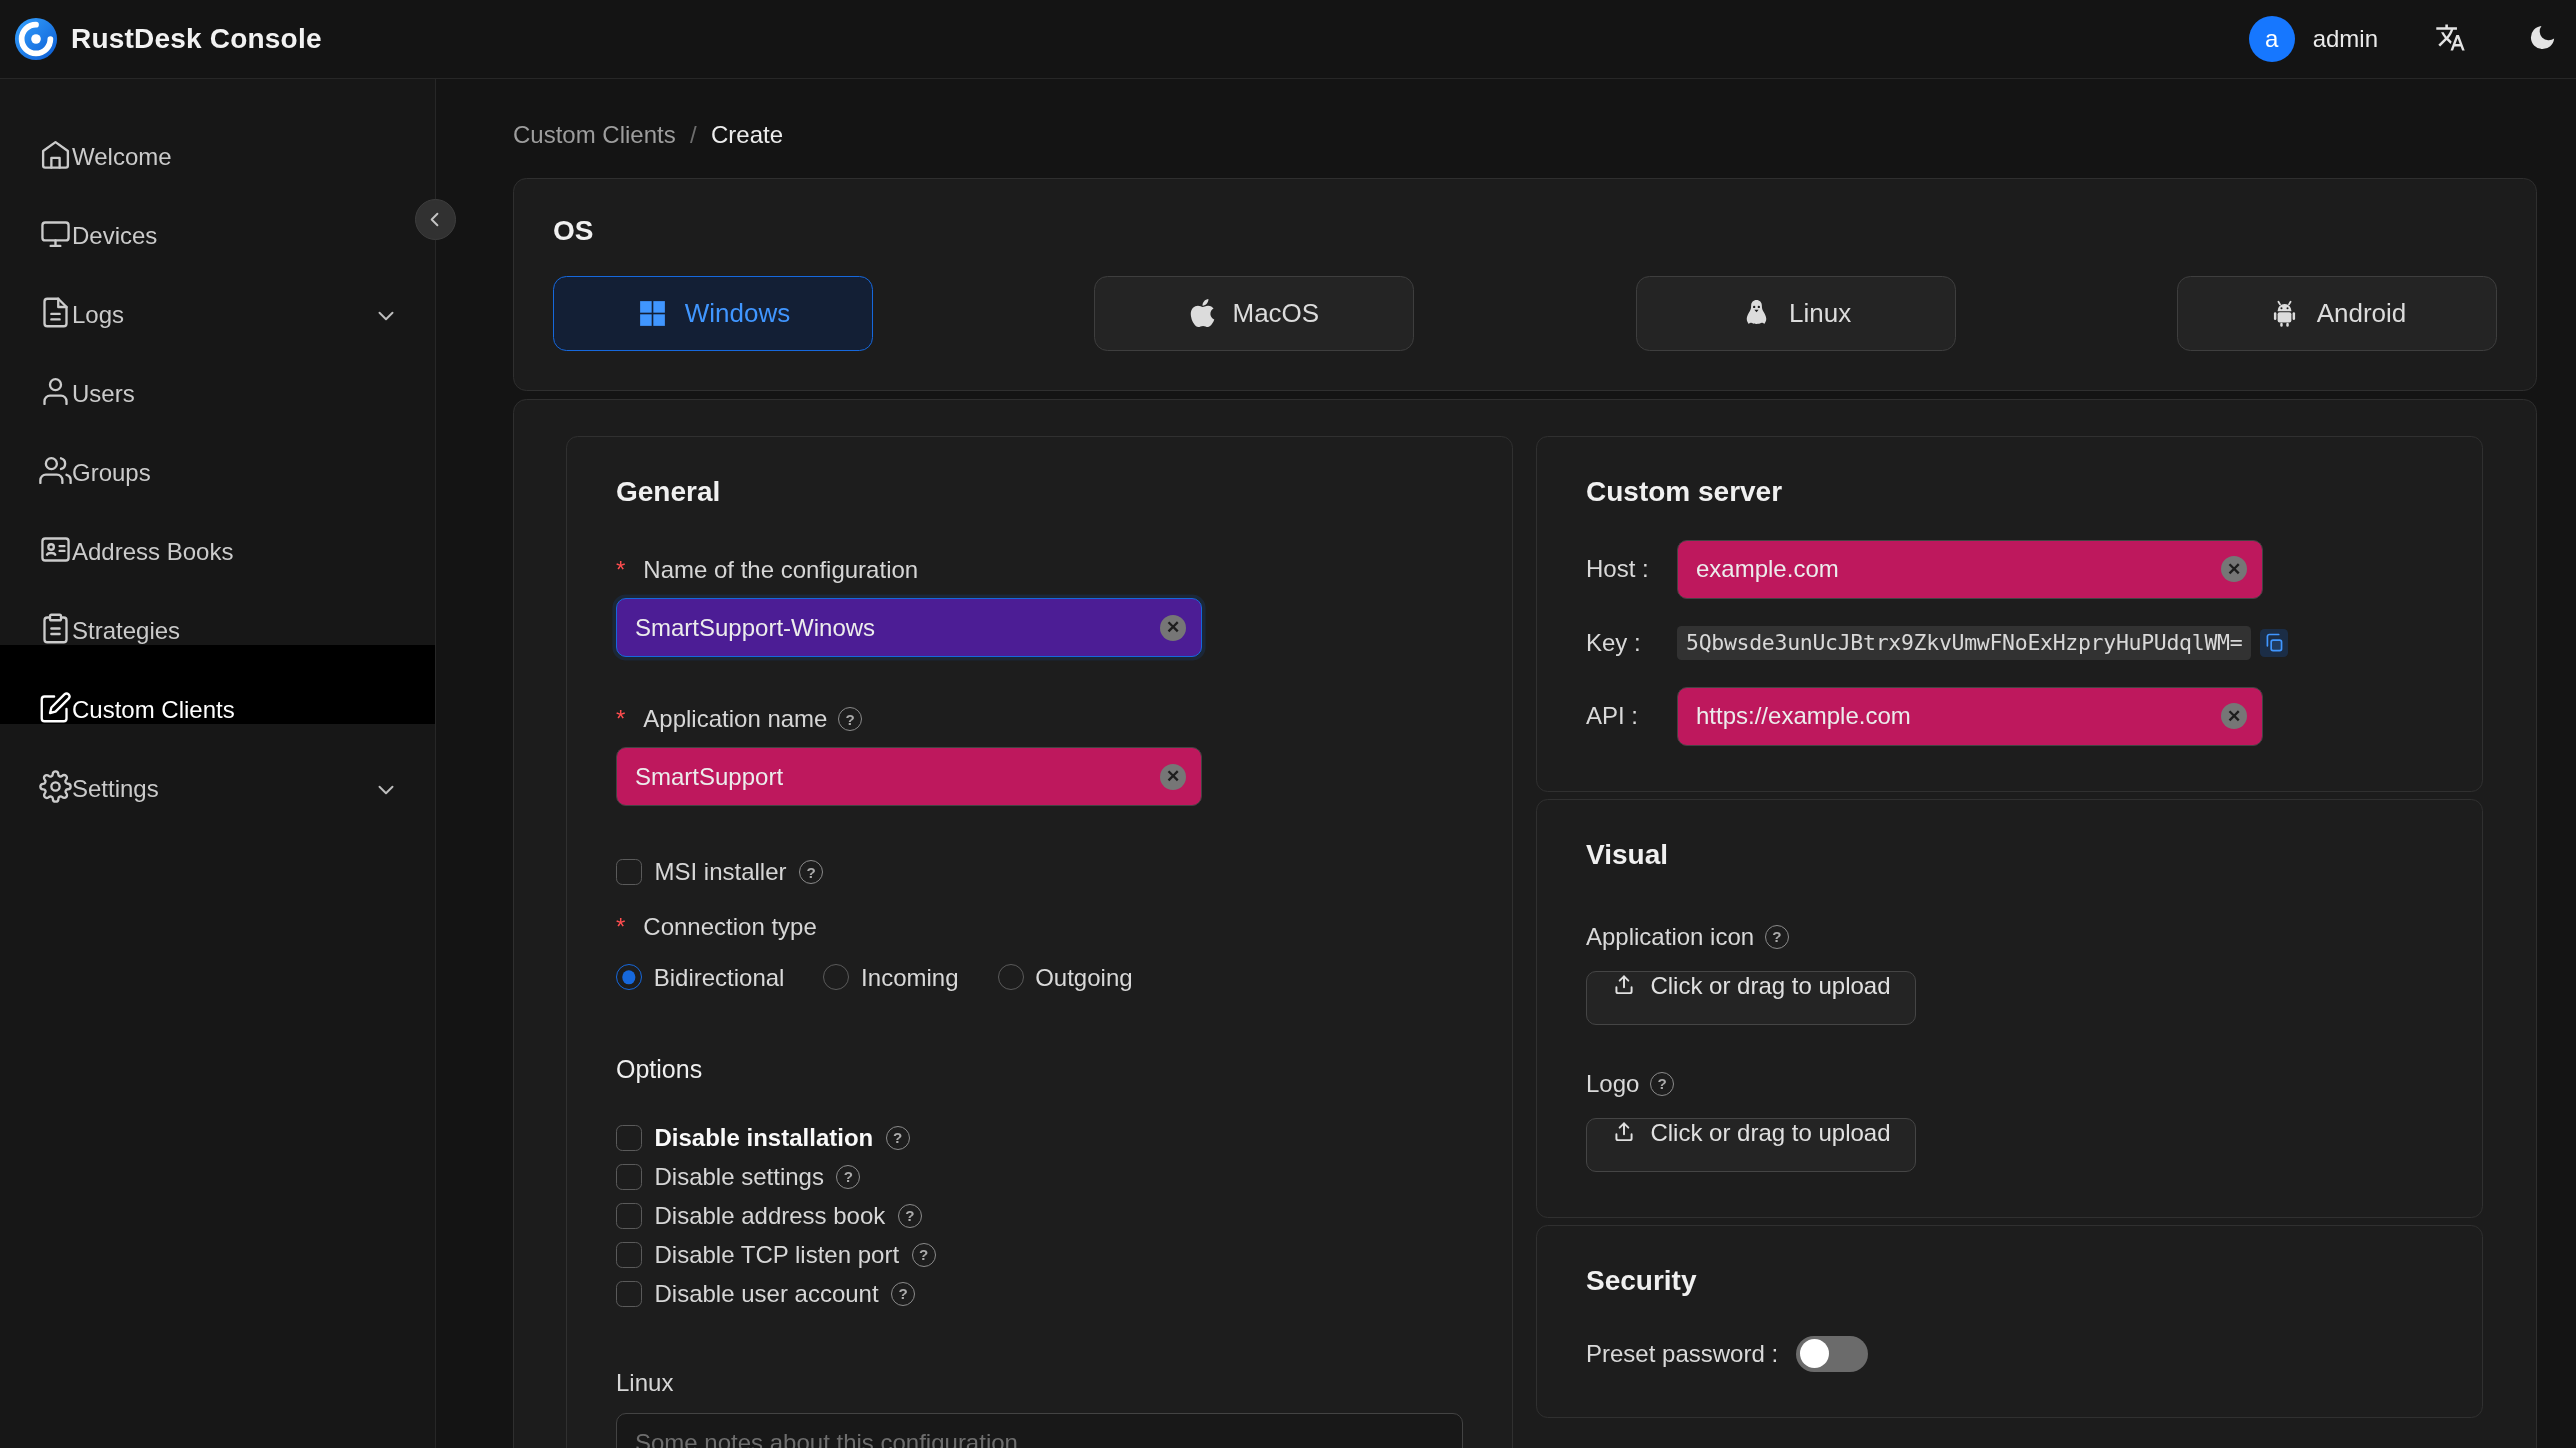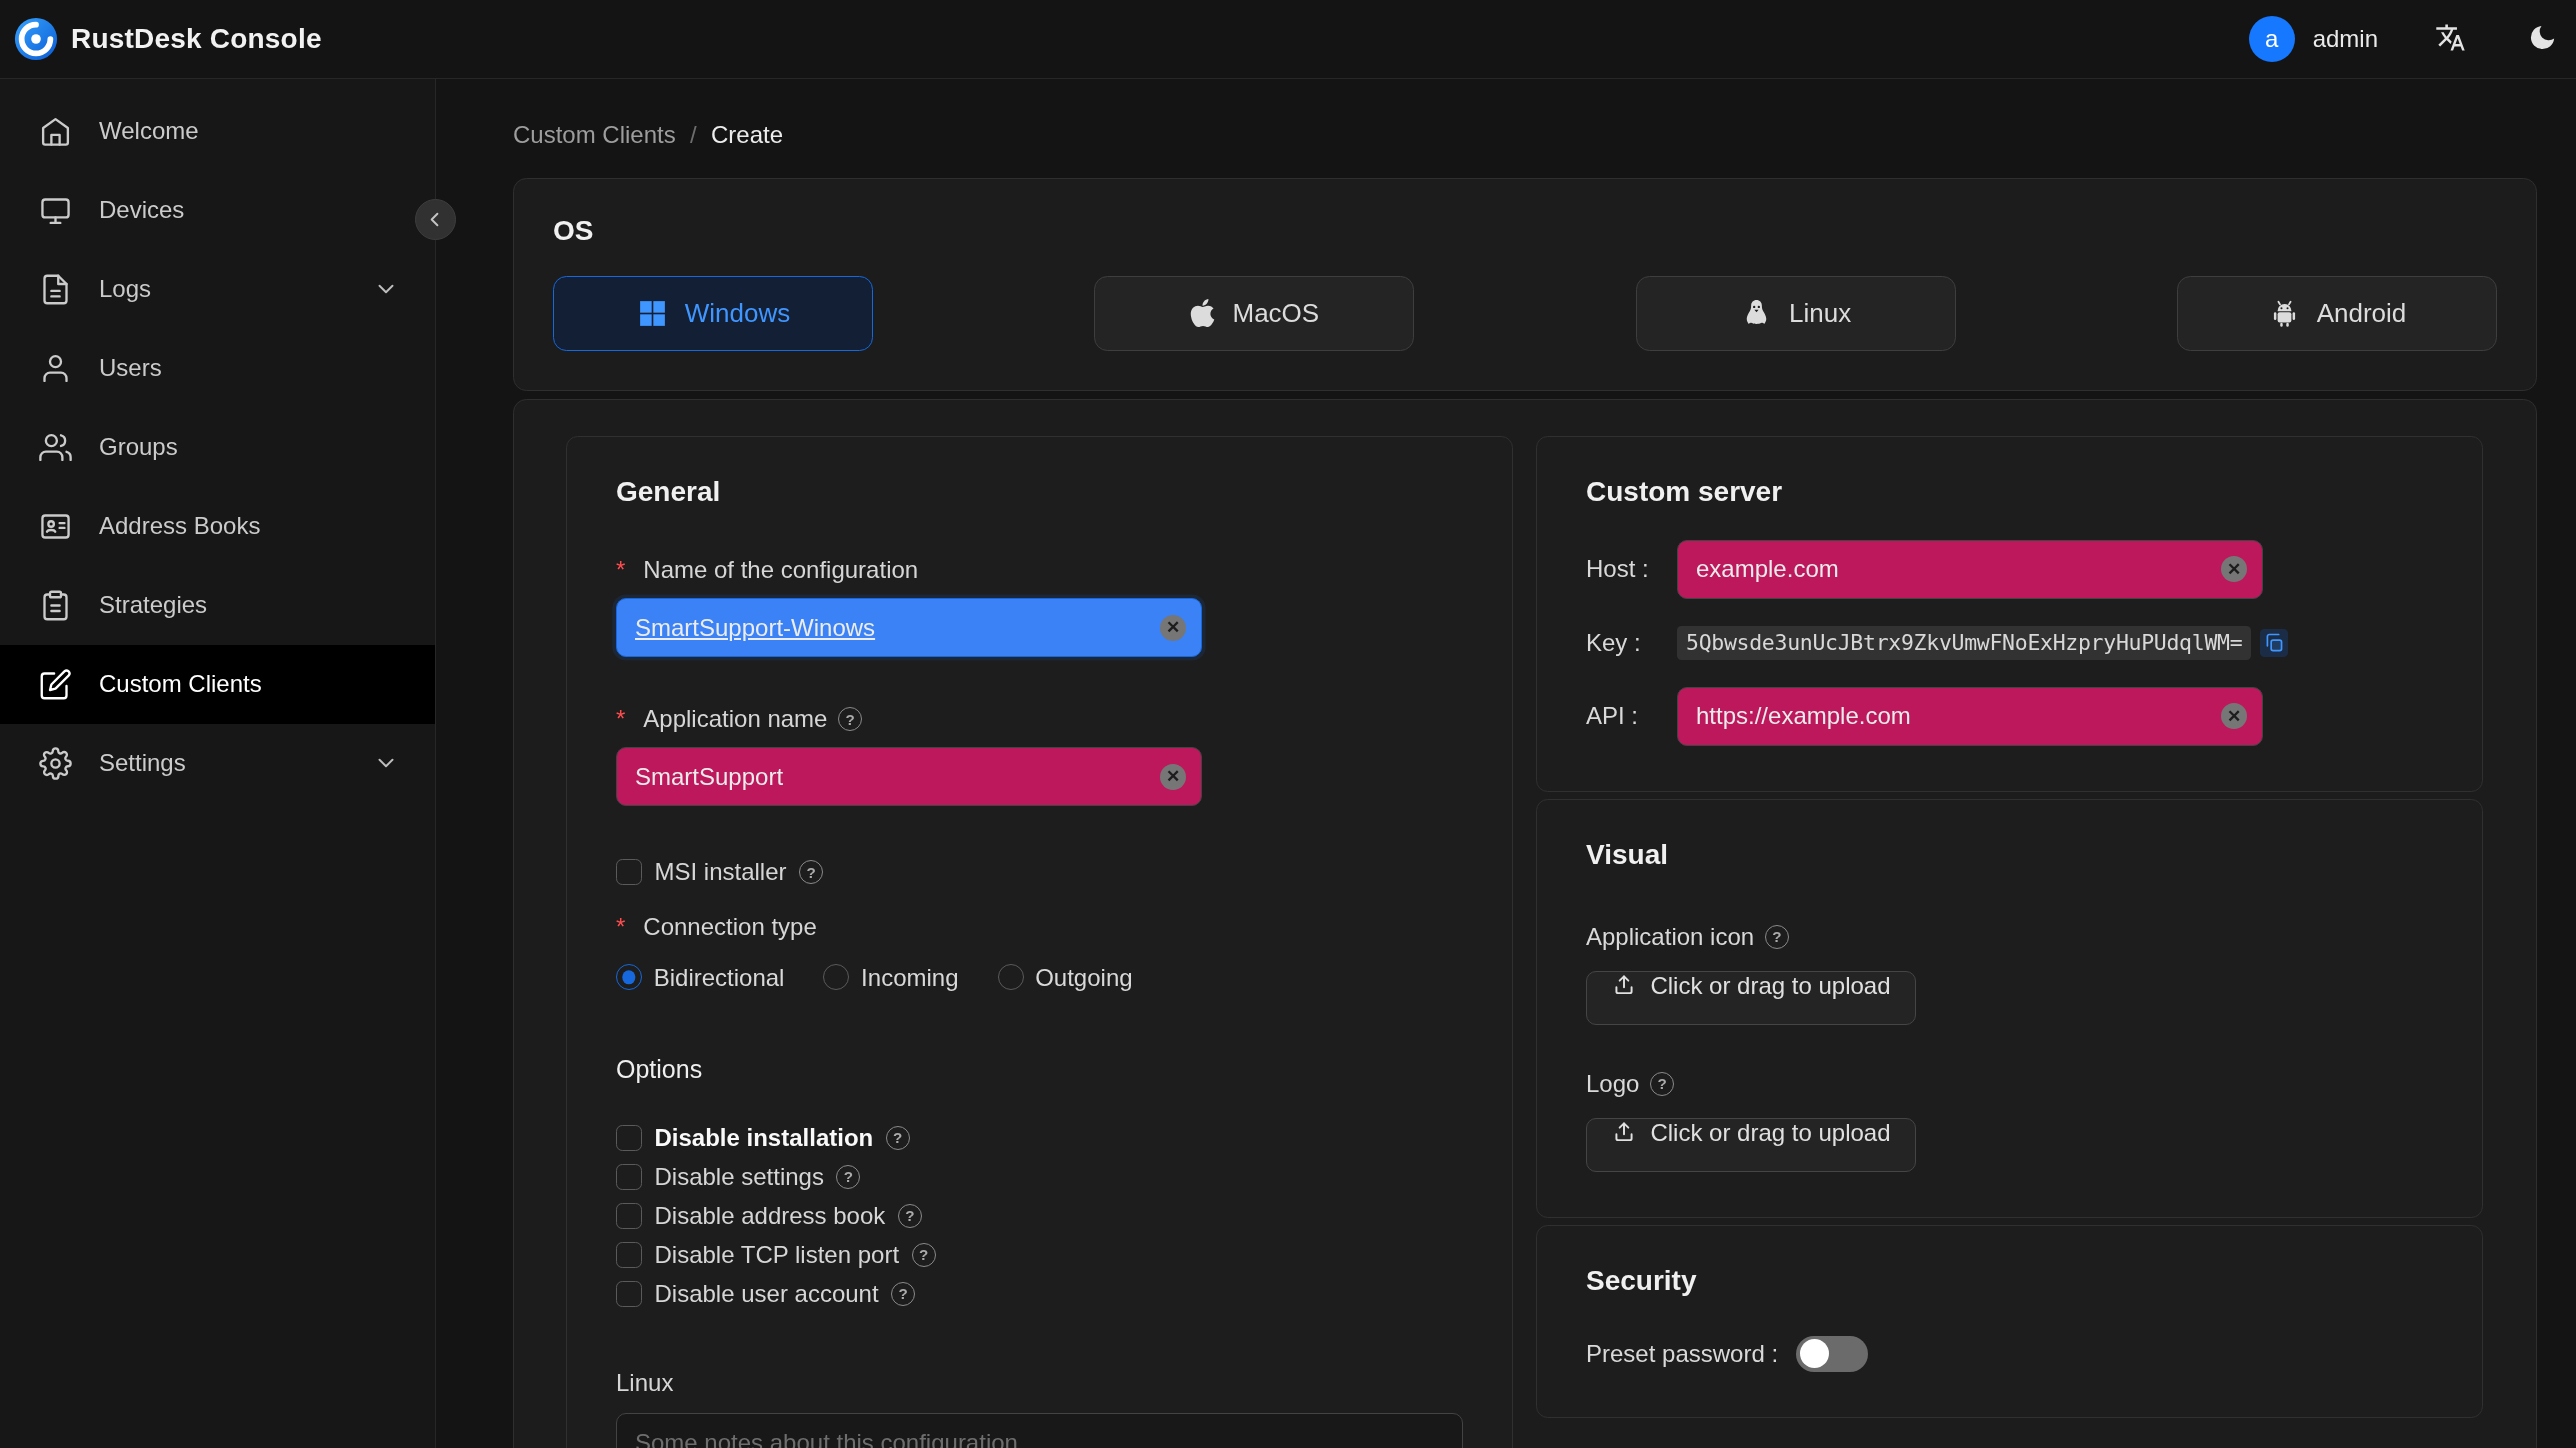--- a/index.html
+++ b/index.html
@@ -31,22 +31,22 @@
 
   
   .app { display:flex; height:1370px; }
 
   
   .sidebar {
     width:436px; flex:0 0 auto; background:#171717;
     border-right:0.9px solid #272727; padding-top:12.5px; position:relative;
   }
   .side-item {
-    height:79px; display:flex; align-items:center;
-    padding:0 36px 0 39px; gap:27px;
+    height:79px; display:flex; align-items:flex-end;
+    padding:0 36px 0 39px; 
     font-size:24px; color:#cbcbcb; cursor:pointer; white-space:nowrap;
   }
   .side-item .si { width:33px; height:33px; flex:0 0 auto; }
   .side-item.active { background:#000; color:#fff; }
   .side-chevron { margin-left:auto; width:26px; height:26px; color:#bdbdbd; }
   .collapse-btn {
     position:absolute; left:415px; top:120px; width:41px; height:41px;
     border-radius:50%; background:#313131; border:0.9px solid #3d3d3d;
     display:flex; align-items:center; justify-content:center;
     color:#c4c4c4; cursor:pointer; z-index:6;
@@ -91,23 +91,22 @@
   .field-label { margin-top:48px; font-size:24px; color:#d6d6d6; display:flex; align-items:center; gap:10.8px; }
   .req::before { content:"*"; color:#ff4d4f; margin-right:7.2px; font-size:24px; }
   .input-wrap { position:relative; width:586px; margin-top:14.3px; }
   .text-input {
     width:100%; height:59px; border-radius:10px;
     background:#be185d; border:0.9px solid #434343;
     color:#ececec; font-size:24px; padding:0 57px 0 18px;
     font-family:"Liberation Sans", sans-serif; outline:none;
   }
   .input-wrap.focused .text-input {
-    border:1.8px solid #1668dc; background:#3b82f6;
+    border:1.8px solid #1668dc; background:#4c1d95;
     box-shadow:0 0 0 3.6px rgba(22,104,220,.14);
-    text-decoration:underline;
   }
   .clear-ico {
     position:absolute; right:16px; top:50%; transform:translateY(-50%);
     width:26px; height:26px; border-radius:50%; background:#767676;
     color:#1d1d1d; font-size:17px; font-weight:bold;
     display:flex; align-items:center; justify-content:center; cursor:pointer;
   }
   .help-ico {
     width:24px; height:24px; border-radius:50%;
     border:1.8px solid #8a8a8a; color:#ababab;

